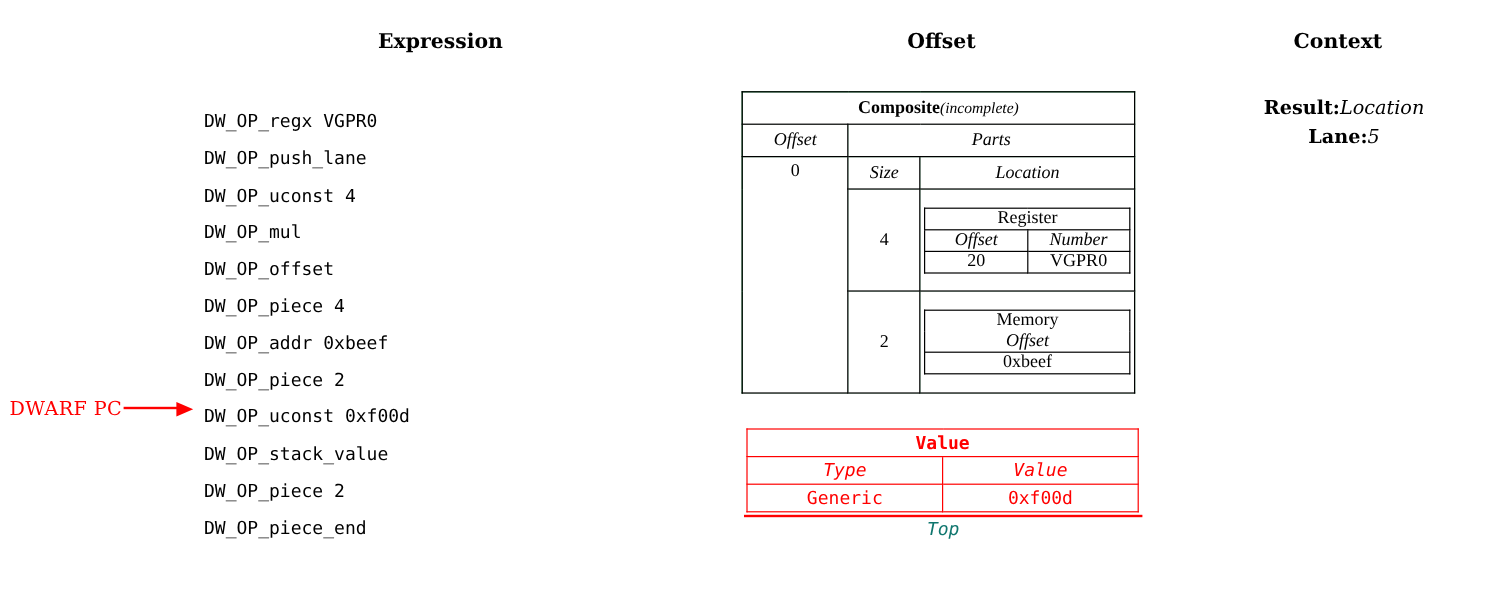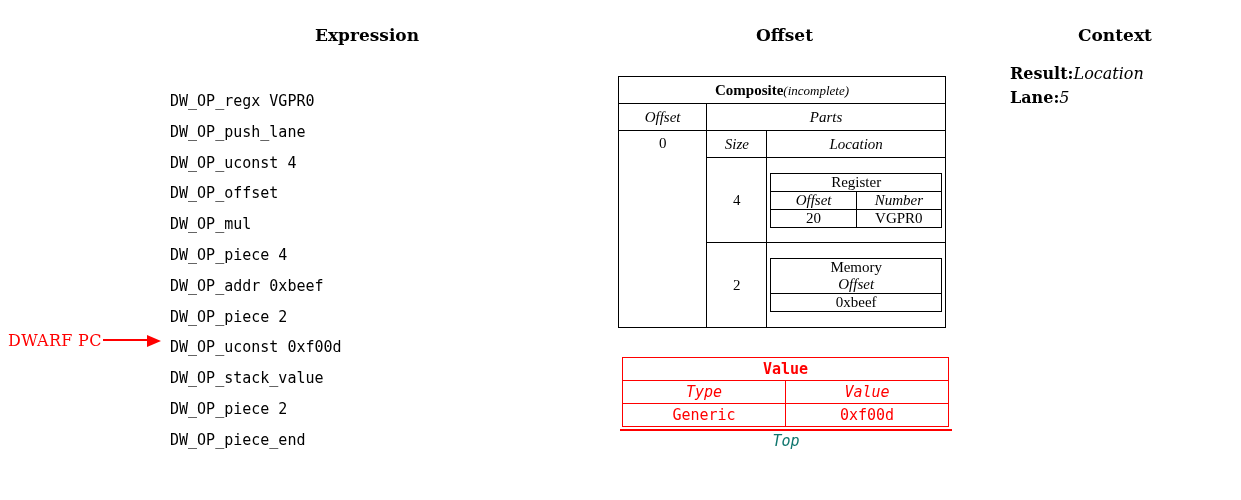--- a/index.html
+++ b/index.html
@@ -168,23 +168,23 @@
     font-style: italic;
     font-size: 15px;
     color: #0f766e;
     line-height: 20px;
   }
 
   
   #context-area {
     position: absolute;
     left: 1010px;
-    top: 62px;
+    top: 78px;
     width: 220px;
-    text-align: left;
+    text-align: center;
   }
   .ctx-line {
     font-family: "DejaVu Serif", serif;
     font-size: 16px;
     color: #000;
     line-height: 24px;
     white-space: nowrap;
   }
   .ctx-key { font-weight: bold; }
   .ctx-val { font-style: italic; }
@@ -193,22 +193,22 @@
 <body>
 
 <div id="heading-expression" class="col-heading">Expression</div>
 <div id="heading-stack" class="col-heading">Offset</div>
 <div id="heading-context" class="col-heading">Context</div>
 
 <div id="expression-list">
   <div class="expr-line">DW_OP_regx VGPR0</div>
   <div class="expr-line">DW_OP_push_lane</div>
   <div class="expr-line">DW_OP_uconst 4</div>
+  <div class="expr-line">DW_OP_mul</div>
   <div class="expr-line">DW_OP_offset</div>
-  <div class="expr-line">DW_OP_mul</div>
   <div class="expr-line">DW_OP_piece 4</div>
   <div class="expr-line">DW_OP_addr 0xbeef</div>
   <div class="expr-line">DW_OP_piece 2</div>
   <div class="expr-line">DW_OP_uconst 0xf00d</div>
   <div class="expr-line">DW_OP_stack_value</div>
   <div class="expr-line">DW_OP_piece 2</div>
   <div class="expr-line">DW_OP_piece_end</div>
 </div>
 
 <div id="pc-marker">

